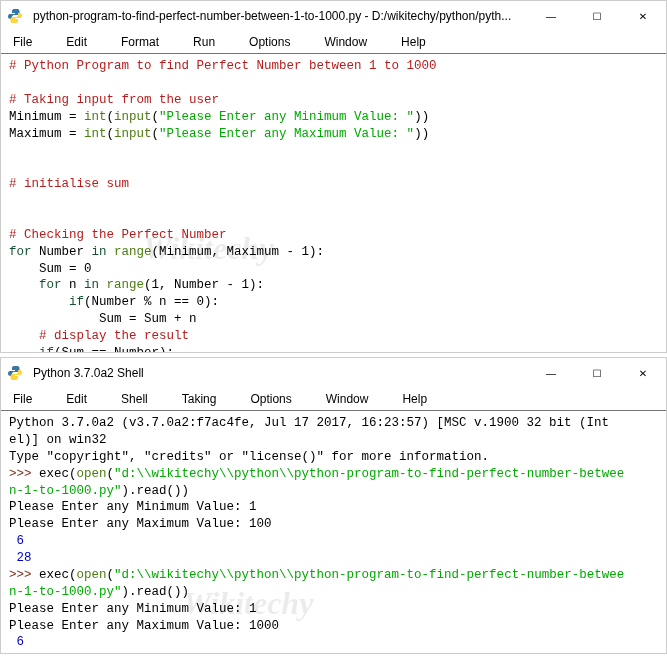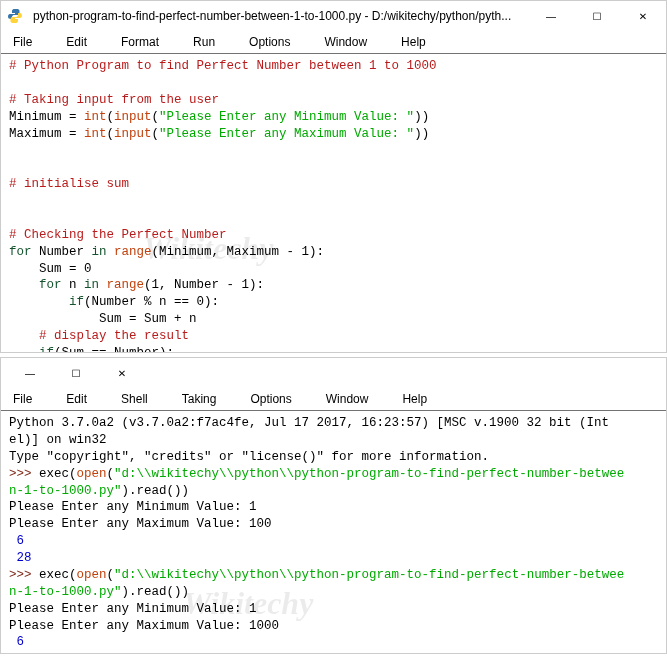--- a/index.html
+++ b/index.html
@@ -9,21 +9,21 @@
     .titlebar-left { display: flex; align-items: center; gap: 10px; }
     .app-icon { width: 16px; height: 16px; display: inline-flex; align-items: center; justify-content: center; }
     .title-text { font-size: 12px; color: #000; }
     .window-controls { display: flex; }
     .win-btn { width: 46px; height: 30px; display: flex; align-items: center; justify-content: center; background: transparent; border: none; cursor: pointer; font-size: 10px; }
     .menubar { display: flex; background: #fff; padding: 2px 4px; border-bottom: 1px solid #737373; gap: 18px; }
     .menu-item { font-size: 12px; padding: 2px 8px; cursor: pointer; }
     .code-area { font-family: 'Courier New', monospace; font-size: 12.5px; padding: 4px 8px; line-height: 1.35; white-space: pre; overflow: hidden; }
     .c-comment { color: #b91c1c; }
     .c-kw { color: #14532d; }
-    .c-builtin { color: #c2410c; }
+    .c-builtin { color: #4d7c0f; }
     .c-str { color: #00aa00; }
     .prompt { color: #7f2a1a; }
     .output-blue { color: #0000cc; }
     .shell-window { margin-top: 4px; }
     .watermark { position: absolute; font-size: 32px; color: rgba(0,0,0,0.08); font-weight: bold; font-style: italic; pointer-events: none; font-family: Georgia, serif; margin-left: 43px; }
     .wm1 { top: 230px; left: 100px; }
     .wm2 { top: 585px; left: 140px; }
   </style>
 </head>
 <body>
@@ -70,20 +70,29 @@
 <span><span>    </span><span class="c-kw">for</span><span> n </span><span class="c-kw">in</span><span> </span><span class="c-builtin">range</span><span>(1, Number - 1):</span></span>
 <span><span>        </span><span class="c-kw">if</span><span>(Number % n == 0):</span></span>
 <span>            Sum = Sum + n</span>
 <span><span>    </span><span class="c-comment"># display the result</span></span>
 <span><span>    </span><span class="c-kw">if</span><span>(Sum == Number):</span></span>
 </div>
 </div>
 
 <div class="window shell-window">
   <div class="titlebar">
+    <div class="titlebar-left">
+      <span class="app-icon">
+        <svg width="16" height="16" viewBox="0 0 16 16">
+            <path fill="#3776ab" d="M7.5 1C5 1 5 3 5 3v2h3v1H3.5S1 6 1 8.5 3.5 11 3.5 11H5V9s0-2 2.5-2h3s2 0 2-2V3s0-2-2.5-2h-2.5z"></path>
+            <path fill="#ffd43b" d="M8.5 15c2.5 0 2.5-2 2.5-2v-2H8v-1h4.5s2.5 0 2.5-2.5S12.5 5 12.5 5H11v2s0 2-2.5 2h-3s-2 0-2 2v2s0 2 2.5 2h2.5z"></path>
+          </svg>
+      </span>
+      <span class="title-text">Python 3.7.0a2 Shell</span>
+    </div>
     <div class="window-controls">
       <button class="win-btn">—</button>
       <button class="win-btn">☐</button>
       <button class="win-btn close">✕</button>
     </div>
   </div>
   <div class="menubar">
     <span class="menu-item">File</span>
     <span class="menu-item">Edit</span>
     <span class="menu-item">Shell</span>

